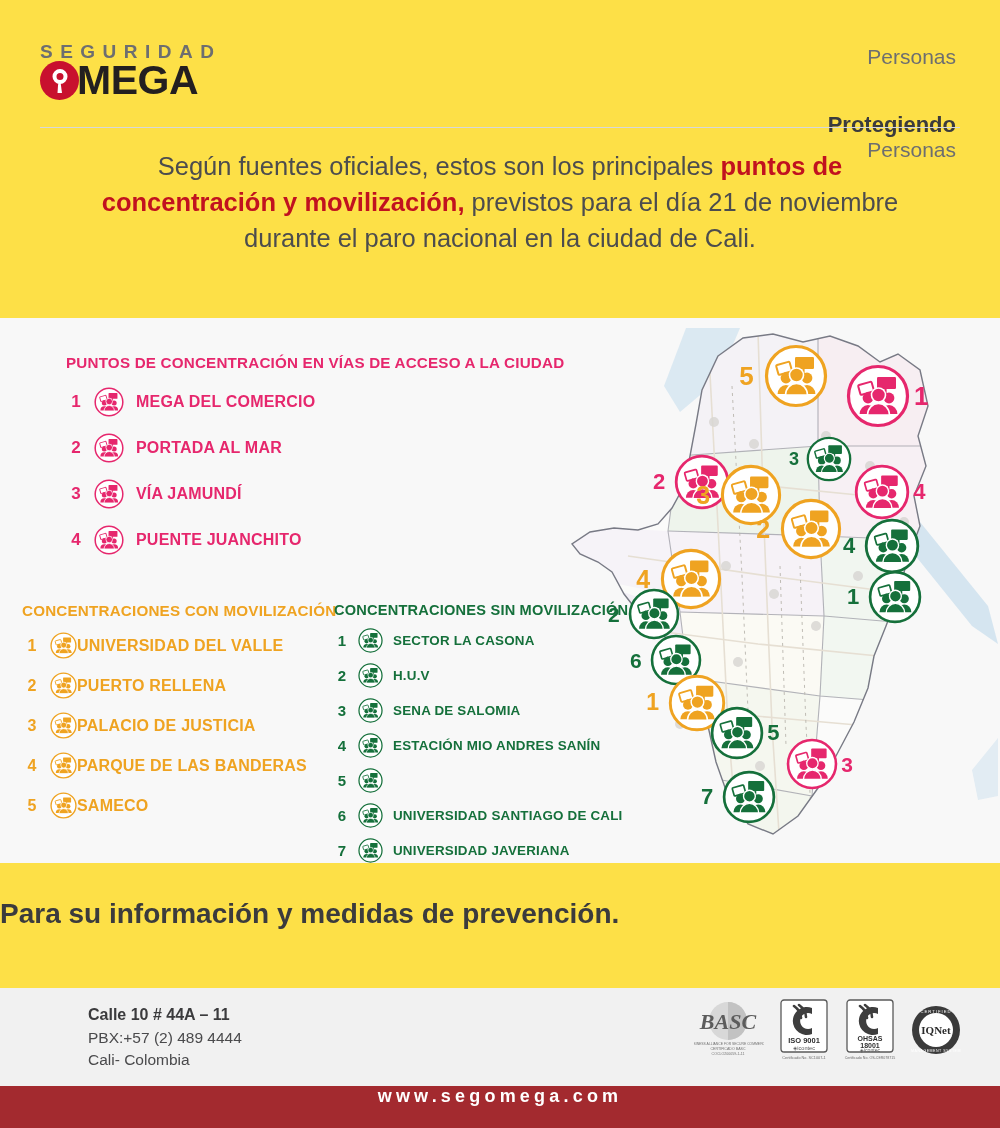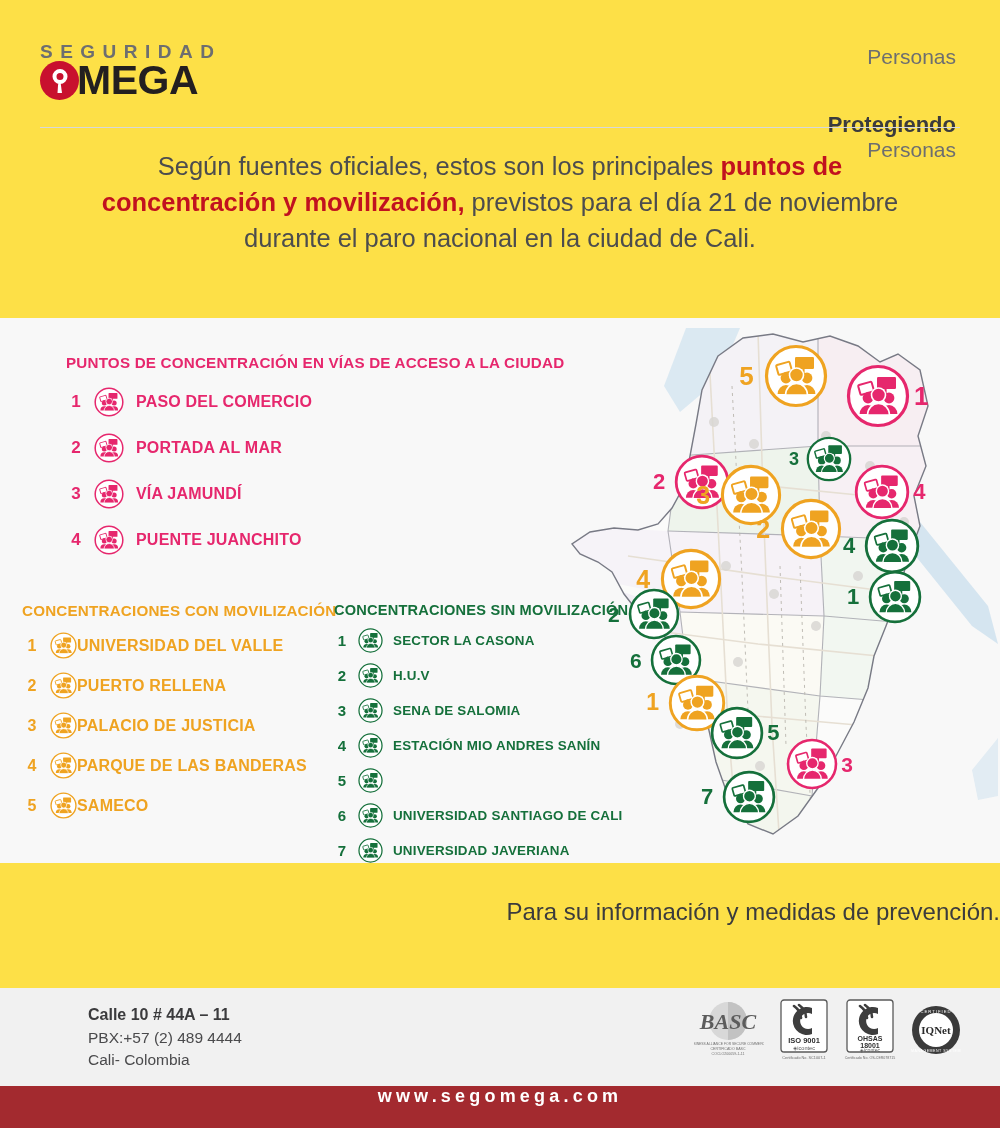--- a/index.html
+++ b/index.html
@@ -102,21 +102,21 @@
   .map { position: absolute; left: 568px; top: 8px; width: 430px; height: 530px; }
   .map svg { display:block; }
   .marker { position: absolute; }
   .marker .mnum {
     position: absolute; font-weight: bold; line-height: 1;
   }
 
   
   .closing {
     position: absolute; left: 0; top: 898px; width: 1000px;
-    text-align: right; font-size: 24px; font-weight: normal; color: #3b3b3d;
+    text-align: left; font-size: 28px; font-weight: bold; color: #3b3b3d;
   }
 
   
   .footer {
     position: absolute; left: 0; top: 988px; width: 1000px; height: 98px;
     background: #f1f1f1;
   }
   .addr { position: absolute; left: 88px; top: 16px; color: #3b3b3d; line-height: 1.42; }
   .addr .a1 { font-size: 16px; font-weight: bold; }
   .addr .a2, .addr .a3 { font-size: 15.5px; font-weight: 400; color: #4a4a4c; }
@@ -174,21 +174,21 @@
       <rect x="19" y="28" width="2" height="10" fill="#e6276d"></rect>
     </g>
     <circle cx="22" cy="34" r="5.4" fill="#e6276d"></circle>
     <path d="M13.6,50 a8.4,9 0 0,1 16.8,0 Z" fill="#e6276d"></path>
     <circle cx="43" cy="34" r="5.4" fill="#e6276d"></circle>
     <path d="M34.6,50 a8.4,9 0 0,1 16.8,0 Z" fill="#e6276d"></path>
     <circle cx="32.5" cy="31" r="7" fill="#e6276d" stroke="#ffffff" stroke-width="1.6"></circle>
     <path d="M21.5,51 a11,11.5 0 0,1 22,0 Z" fill="#e6276d" stroke="#ffffff" stroke-width="1.6"></path>
   </svg>
             </span>
-            <span class="label">PASO DEL COMERCIO</span>
+            <span class="label">MEGA DEL COMERCIO</span>
           </div>
           <div class="row">
             <span class="num">2</span>
             <span class="ic">
               <svg width="30" height="30" viewBox="0 0 64 64">
     <circle cx="32" cy="32" r="29.5" fill="#ffffff" stroke="#e6276d" stroke-width="3.2"></circle>
     <rect x="31" y="13" width="19" height="12" rx="1.2" fill="#e6276d"></rect>
     <rect x="38.4" y="24" width="2.2" height="11" fill="#e6276d"></rect>
     <g transform="rotate(-16 21 24)">
       <rect x="13" y="19" width="14" height="10" rx="1.2" fill="#ffffff" stroke="#e6276d" stroke-width="2"></rect>

